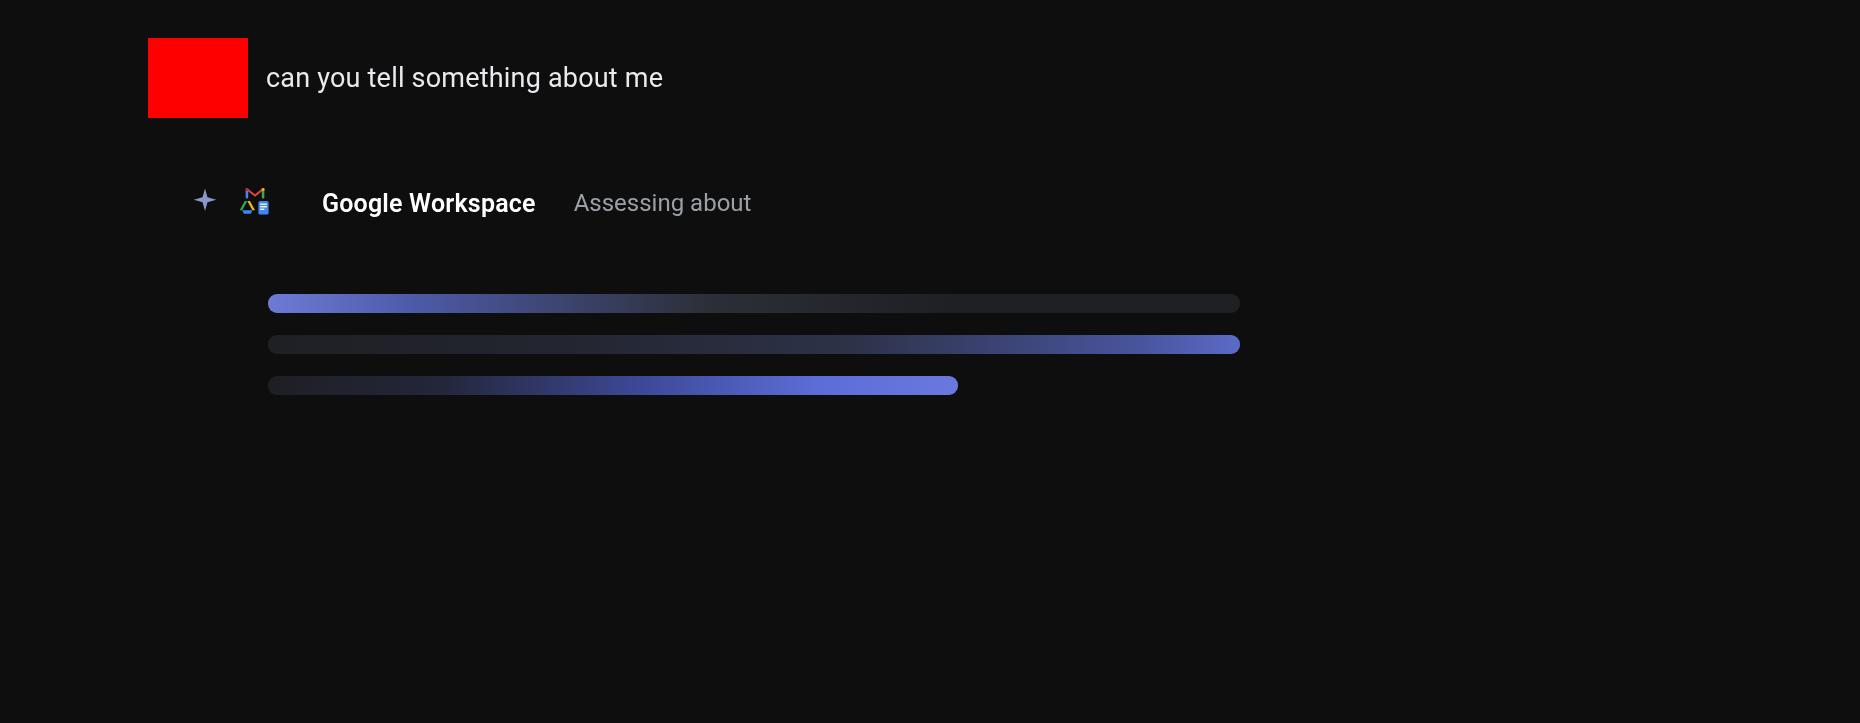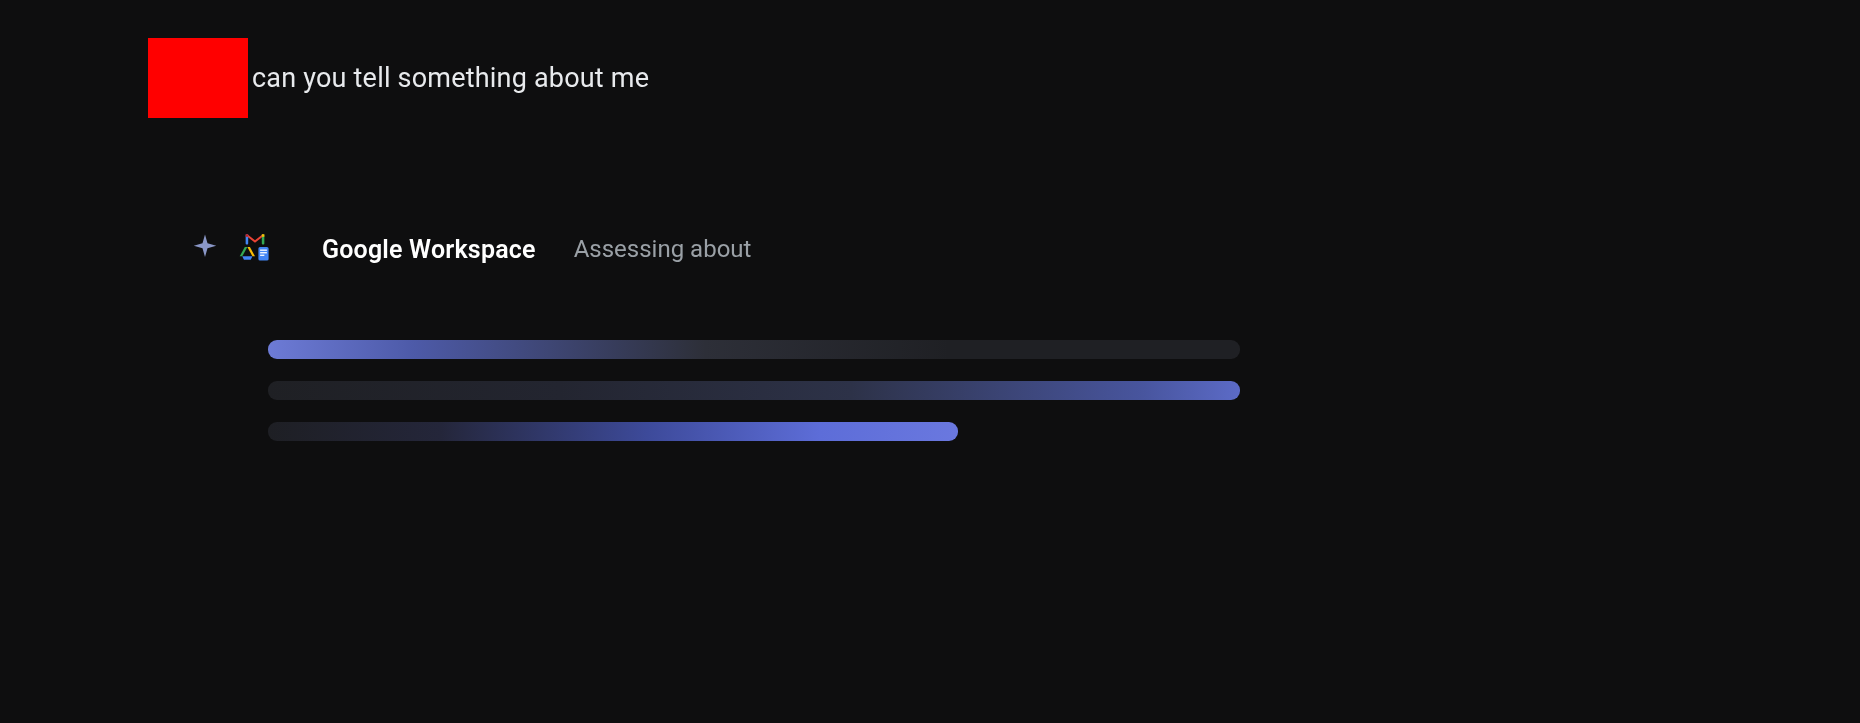--- a/index.html
+++ b/index.html
@@ -1,26 +1,26 @@
 <!DOCTYPE html>
 <html><head>
 <meta charset="utf-8">
 <style>
   html,body{margin:0;padding:0;background:#0e0e0f;color:#e8eaed;font-family:"Google Sans",Roboto,Arial,sans-serif;}
   body{width:1860px;height:723px;overflow:hidden;}
 
   .chat{padding-top:38px;padding-left:148px;padding-right:100px;}
 
   
-  .user-row{display:flex;align-items:flex-start;gap:4px;}
+  .user-row{display:flex;align-items:flex-start;gap:18px;}
   .avatar{width:100px;height:80px;background:#ff0000;flex:none;}
   .user-text{font-size:27px;font-weight:400;color:#e8eaed;letter-spacing:.2px;line-height:80px;}
 
   
-  .status-row{display:flex;align-items:center;gap:18px;margin-top:112px;margin-left:42px;}
+  .status-row{display:flex;align-items:center;gap:18px;margin-top:66px;margin-left:42px;}
   .spark{flex:none;}
   .ws-icons{flex:none;}
   .status-title{font-size:25px;font-weight:600;color:#ffffff;margin-left:32px;letter-spacing:.2px;}
   .status-sub{font-size:24px;font-weight:400;color:#9aa0a6;margin-left:20px;}
 
   
   .shimmer{margin-top:72px;margin-left:120px;width:972px;display:flex;flex-direction:column;gap:22px;}
   .bar{height:19px;border-radius:9px;background:#2a2b2e;}
   .bar.b1{width:100%;background:linear-gradient(90deg,#6d7bd6 0%,#4d5aa8 15%,#2d2f38 45%,#1f2024 70%,#1f2024 100%);}
   .bar.b2{width:100%;background:linear-gradient(90deg,#1f2024 0%,#232530 30%,#2d3248 60%,#48559e 90%,#5c6bc7 100%);}

